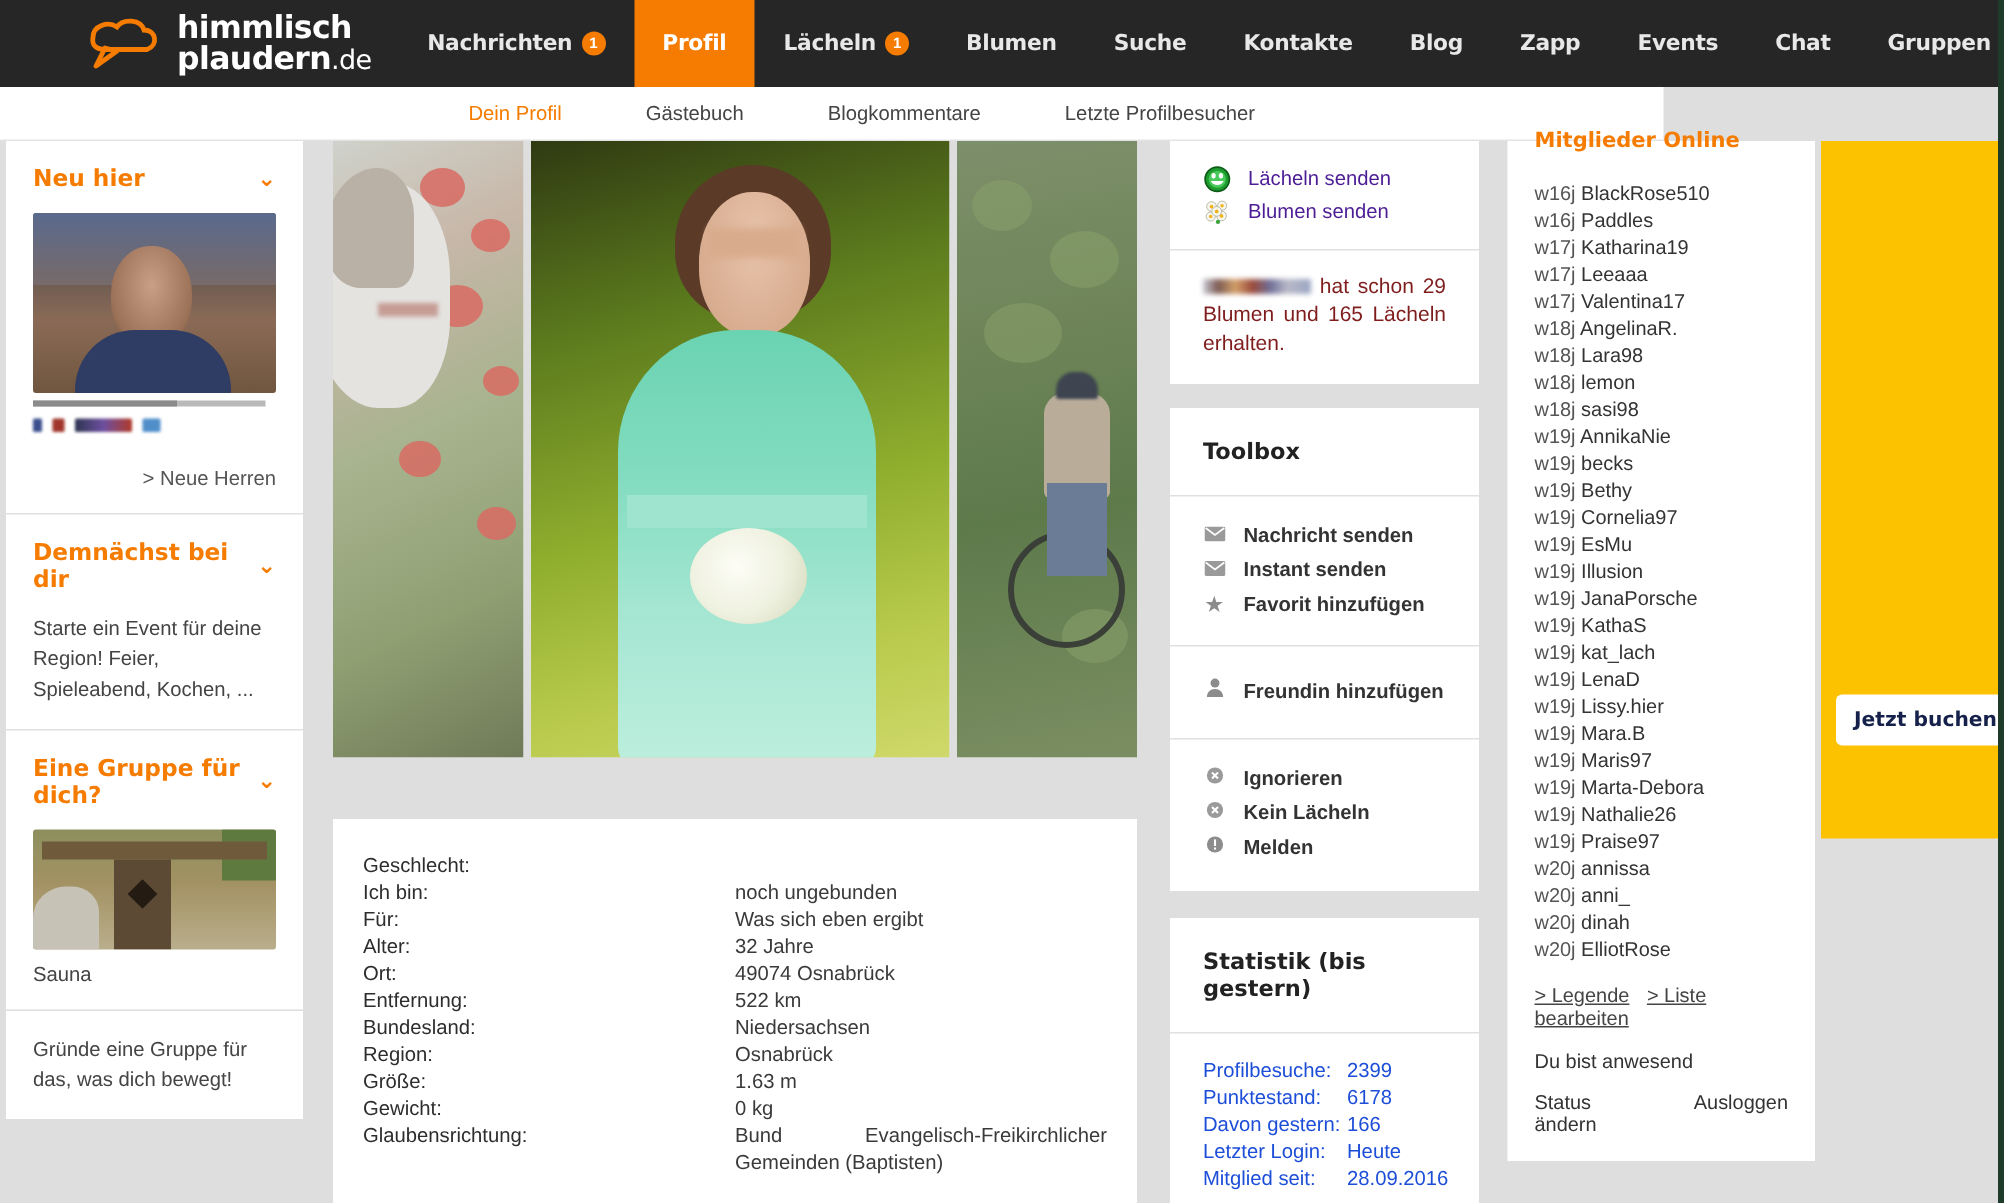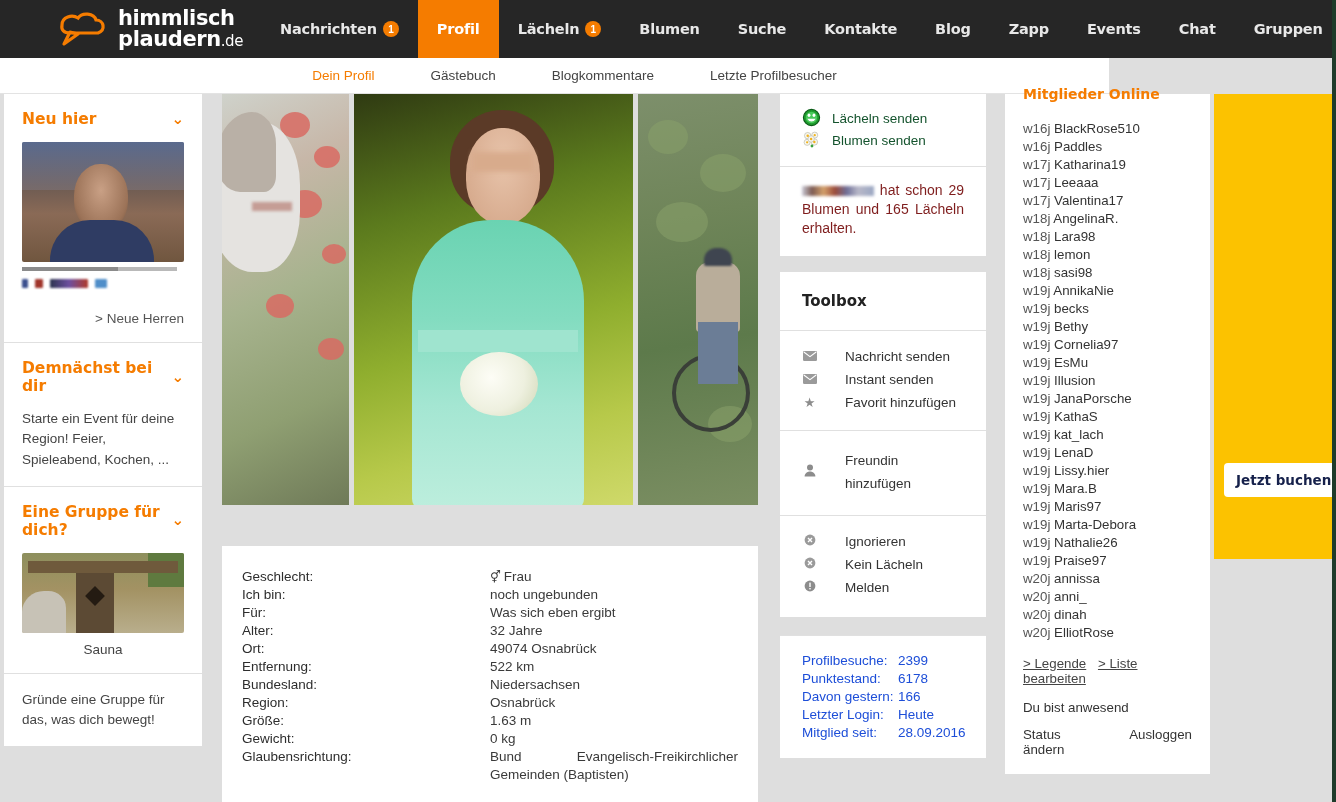--- a/index.html
+++ b/index.html
@@ -28,21 +28,21 @@
   .brand-cloud { width: 62px; height: 40px; position: relative; flex: 0 0 auto; }
   .brand-text {
     margin-left: 8px;
     font-family: "DejaVu Sans", sans-serif;
     font-weight: bold;
     color: #fff;
     line-height: 1.02;
   }
   .brand-l1 { font-size: 21px; letter-spacing: -0.4px; }
   .brand-l2 { font-size: 21px; letter-spacing: -0.4px; }
-  .brand-l2 .tld { font-weight: normal; font-size: 15px; }
+  .brand-l2 .tld { font-weight: normal; font-size: 18px; }
 
   .navitems { display: flex; align-items: stretch; flex: 1 1 auto; }
   .navitem {
     display: flex; align-items: center; justify-content: center;
     padding: 0 19px;
     color: #e8e8e8;
     font-size: 14.5px;
     font-family: "DejaVu Sans", sans-serif;
     font-weight: bold;
     letter-spacing: -0.2px;
@@ -119,21 +119,21 @@
     background: linear-gradient(180deg,#8d8f5d 0%, #a39263 45%, #b9ae8c 100%);
   }
   .grp-photo .beam { position: absolute; left: 6px; top: 8px; width: 150px; height: 12px; background: #6f5a3c; }
   .grp-photo .door { position: absolute; left: 54px; top: 20px; width: 38px; height: 60px; background: #5c4a34; }
   .grp-photo .diamond {
     position: absolute; left: 66px; top: 36px; width: 14px; height: 14px;
     background: #241b12; transform: rotate(45deg);
   }
   .grp-photo .rock { position: absolute; left: 0; top: 38px; width: 44px; height: 42px; background: #c7c2b6; border-radius: 50% 40% 0 0; }
   .grp-photo .tree { position: absolute; right: 0; top: 0; width: 36px; height: 34px; background: #5f7a3f; }
-  .grp-caption { margin-top: 9px; font-size: 13.5px; color: #444; text-align: center; }
+  .grp-caption { margin-top: 9px; font-size: 13.5px; color: #444; }
 
   
   .col-center { position: absolute; left: 222px; top: 0; width: 536px; }
   .gallery { display: flex; gap: 5px; height: 411px; }
   .ph { overflow: hidden; position: relative; }
   .ph1 { width: 128px; }
   .ph2 { width: 282px; }
   .ph3 { width: 121px; }
 
   .ph1 .bg { position: absolute; inset: 0; background: linear-gradient(155deg,#cfd2cb 0%,#c7b7a8 22%,#a7b38e 48%,#8f9f72 75%,#6f7a58 100%); }
@@ -161,25 +161,25 @@
   .drow { display: flex; font-size: 13.5px; line-height: 18px; margin-bottom: 0; }
   .dkey { width: 248px; flex: 0 0 248px; color: #2d2d2d; }
   .dval { flex: 1 1 auto; color: #3a3a3a; }
   .dval.justify { text-align: justify; text-align-last: left; }
   .gicon { font-size: 12px; margin-right: 3px; }
 
   
   .col-tools { position: absolute; left: 780px; top: 0; width: 206px; }
   .tcard { background: #fff; }
   .tpad { padding: 14px 22px; }
-  .t-line { display: flex; align-items: flex-start; gap: 11px; font-size: 13.5px; color: #14532d; line-height: 22px; cursor: pointer; }
+  .t-line { display: flex; align-items: center; gap: 11px; font-size: 13.5px; color: #4c1d95; line-height: 22px; cursor: pointer; }
   .emoji-ic { width: 19px; height: 19px; flex: 0 0 19px; }
   .t-head { padding: 20px 22px; font-family: "DejaVu Sans", sans-serif; font-weight: bold; font-size: 15px; color: #222; }
   .t-body { padding: 14px 22px 16px 22px; }
-  .t-item { display: flex; align-items: center; gap: 28px; font-size: 13.5px; color: #333; line-height: 23px; cursor: pointer; }
+  .t-item { display: flex; align-items: center; gap: 12px; font-size: 13.5px; color: #333; line-height: 23px; cursor: pointer; font-weight: bold; }
   .t-ic { width: 15px; flex: 0 0 15px; text-align: center; color: #8c8c8c; font-size: 13px; }
   .gift-text { padding: 14px 22px 18px 22px; font-size: 14px; color: #7f1d1d; line-height: 19px; text-align: justify; }
   .nameblur { display: inline-block; width: 72px; height: 10px; vertical-align: -1px;
     background: linear-gradient(90deg,#c9c9d6 0%,#7c5a52 14%,#d3a06a 30%,#9a4a3a 46%,#6f6f98 62%,#b8b8c8 78%,#9aa6c2 100%);
     filter: blur(1.6px); }
   .stat-row { display: flex; font-size: 13.5px; line-height: 18px; color: #1d4ed8; }
   .stat-k { width: 96px; flex: 0 0 96px; }
   .stat-v { flex: 1 1 auto; }
 
   
@@ -363,21 +363,20 @@
         <div class="rider"></div>
         <div class="jeans"></div>
         <div class="helm"></div>
       </div>
     </div>
 
     <div class="detail-card">
       <div id="details">
           <div class="drow">
             <div class="dkey">Geschlecht:</div>
-            <div class="dval"><span class="gicon">⚥</span><span>Frau</span></div>
           </div>
           <div class="drow">
             <div class="dkey">Ich bin:</div>
             <div class="dval">noch ungebunden</div>
           </div>
           <div class="drow">
             <div class="dkey">Für:</div>
             <div class="dval">Was sich eben ergibt</div>
           </div>
           <div class="drow">
@@ -512,20 +511,21 @@
                 <rect x="5.3" y="8" width="1.4" height="1.4" fill="#fff"></rect>
               </svg></span>
             <span>Melden</span>
           </div>
         </div>
     </div>
 
     <div style="height:18px"></div>
 
     <div class="tcard">
+      <div class="t-head">Statistik (bis gestern)</div>
       <div class="t-body panel-sep" style="padding-top:16px" id="stats">
           <div class="stat-row">
             <div class="stat-k">Profilbesuche:</div>
             <div class="stat-v">2399</div>
           </div>
           <div class="stat-row">
             <div class="stat-k">Punktestand:</div>
             <div class="stat-v">6178</div>
           </div>
           <div class="stat-row">

